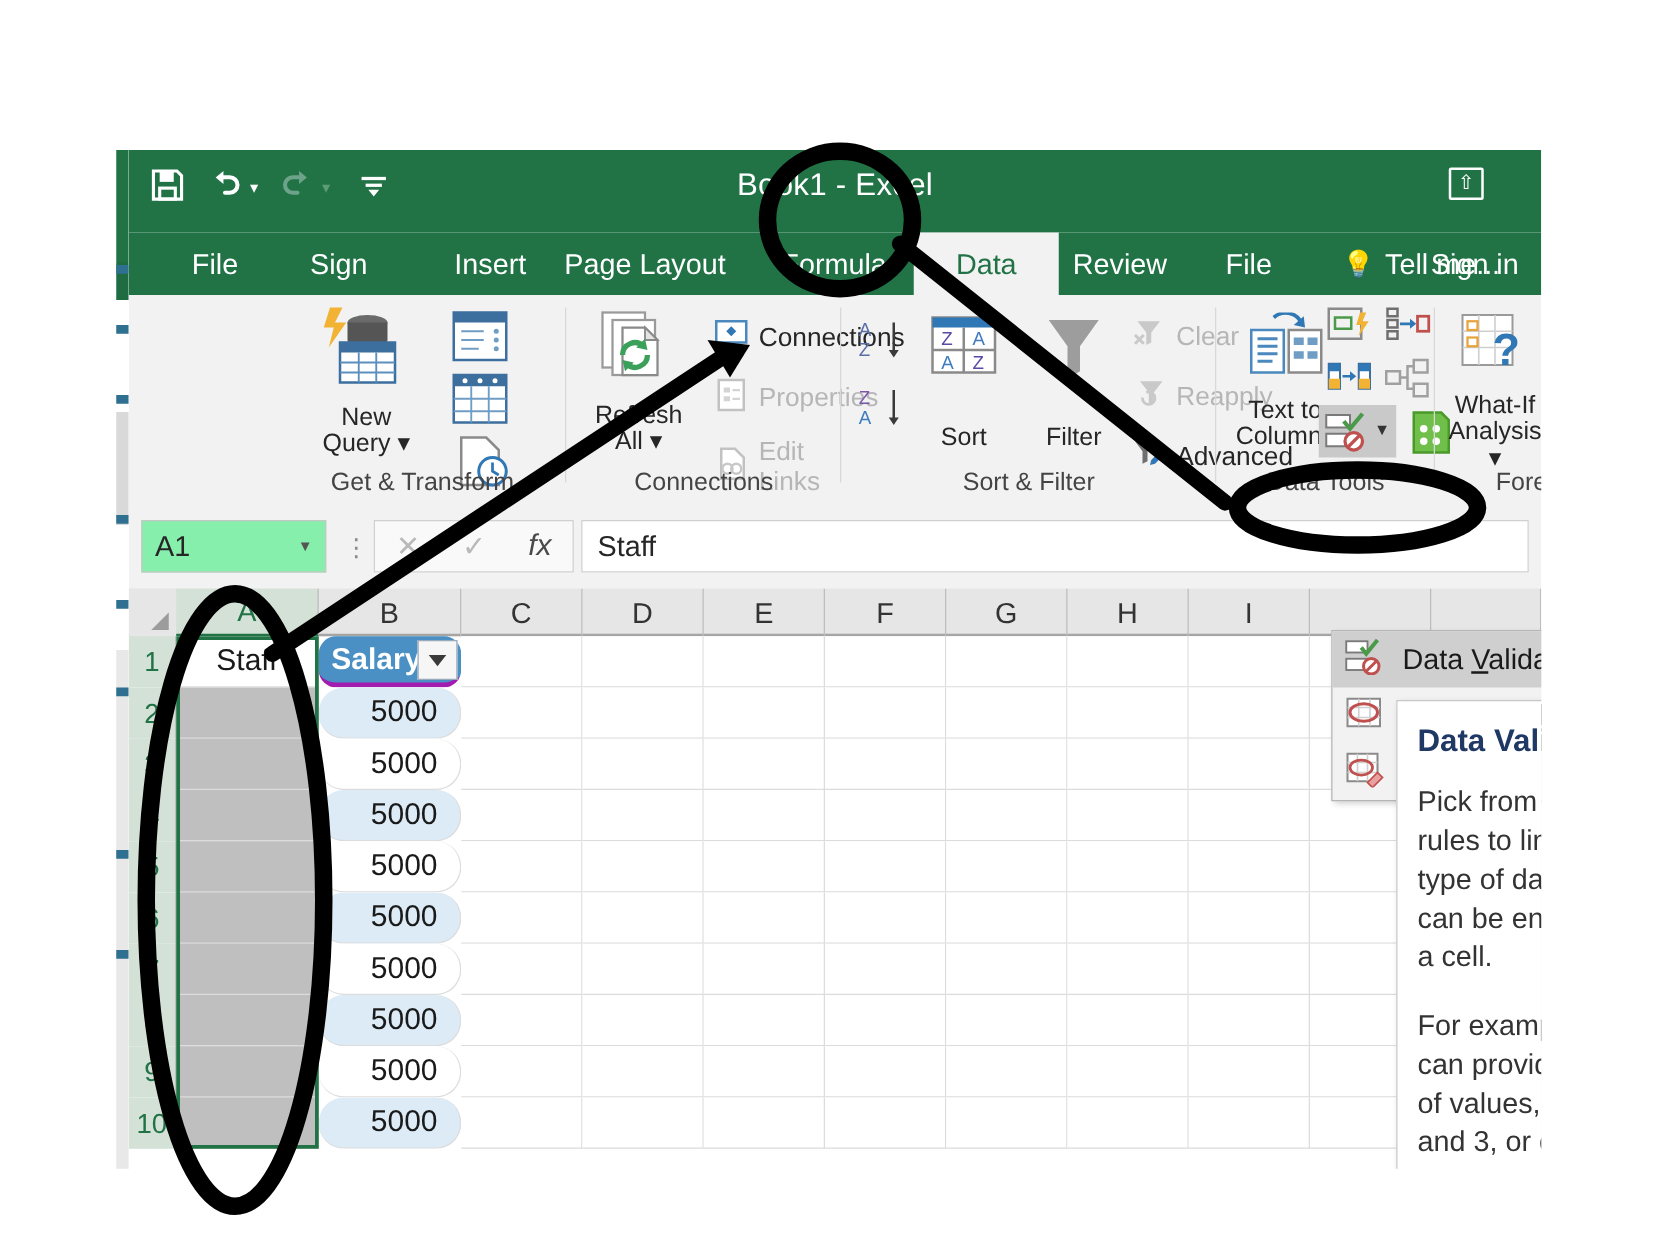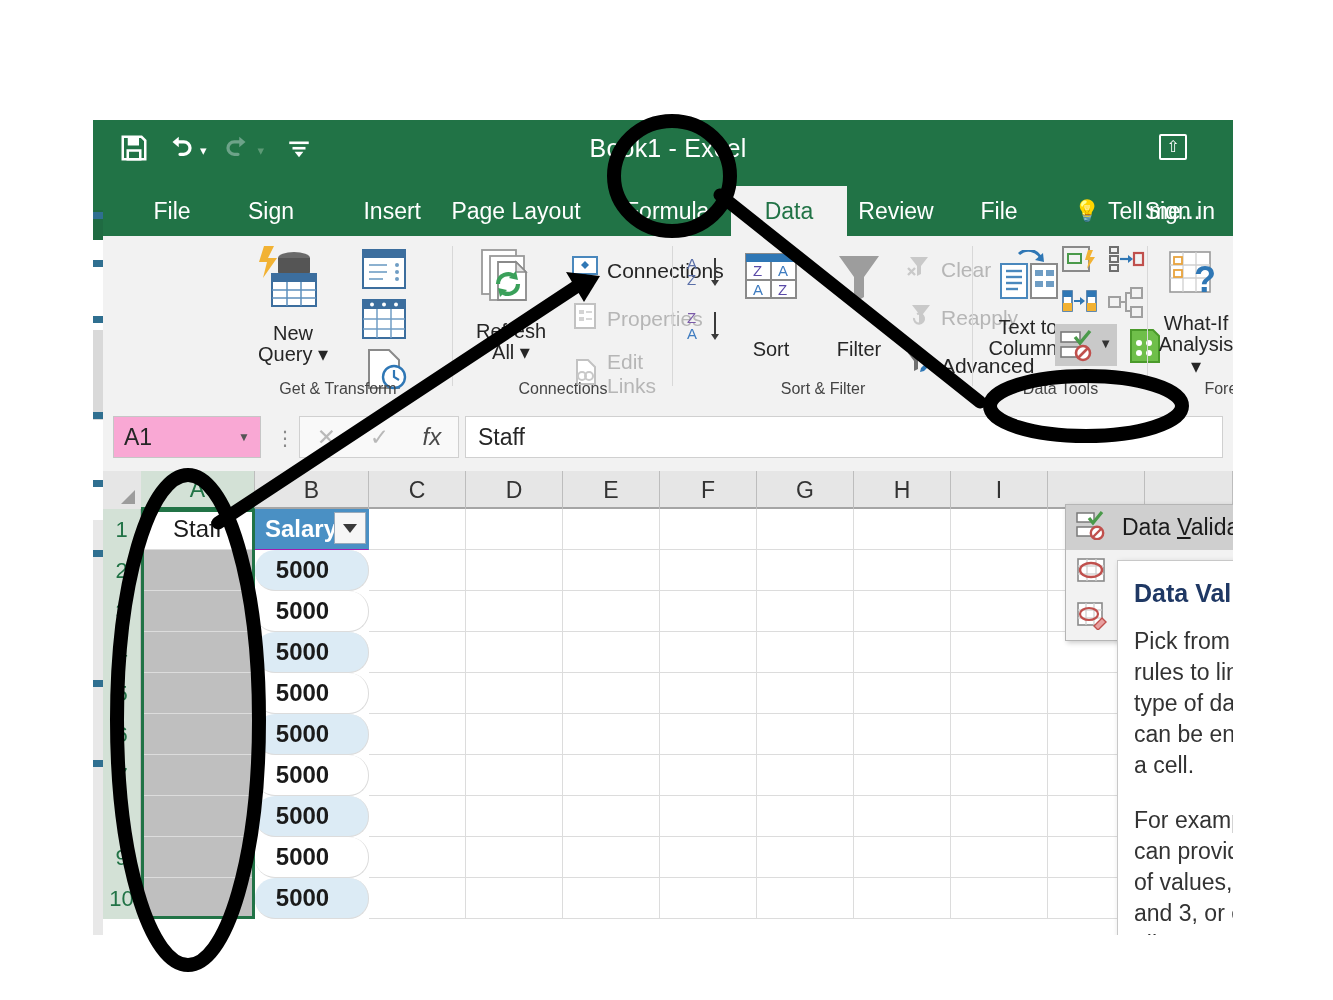--- a/index.html
+++ b/index.html
@@ -38,34 +38,34 @@
   .tab .bulb{color:#a5d6b8;margin-right:8px;font-size:21px;}
   .signin{position:absolute;right:18px;top:0;height:50px;display:flex;align-items:center;
           color:#ffffff;font-size:23px;}
 
   
   .ribbon{position:absolute;left:0;top:116px;width:1130px;height:168px;background:#f2f2f2;
           border-bottom:1px solid #d4d4d4;}
   .grp{position:absolute;top:0;height:168px;}
   .grp-sep{position:absolute;top:10px;width:1px;height:140px;background:#d8d8d8;}
   .grp-label{position:absolute;bottom:6px;width:100%;text-align:center;
-             font-size:16px;color:#444444;}
+             font-size:20px;color:#444444;}
   .big-btn{position:absolute;display:flex;flex-direction:column;align-items:center;
            text-align:center;font-size:20px;color:#262626;line-height:1.08;}
   .small-item{position:absolute;display:flex;align-items:center;gap:8px;
               font-size:21px;color:#262626;}
   .small-item.disabled{color:#b6b6b6;}
 
   
   .ic{display:inline-block;position:relative;}
 
   
   .fbar{position:absolute;left:0;top:284px;width:1130px;height:67px;background:#f2f2f2;
         border-bottom:1px solid #d4d4d4;}
-  .namebox{position:absolute;left:10px;top:12px;width:148px;height:42px;background:#f9a8d4;
+  .namebox{position:absolute;left:10px;top:12px;width:148px;height:42px;background:#86efac;
            border:1px solid #c6c6c6;display:flex;align-items:center;padding:0 10px;
            font-size:23px;color:#262626;box-sizing:border-box;}
   .namebox .nb-caret{margin-left:auto;font-size:12px;color:#555;}
   .fb-dots{position:absolute;left:172px;top:22px;font-size:20px;color:#8a8a8a;letter-spacing:0;}
   .fb-btns{position:absolute;left:196px;top:12px;width:160px;height:42px;background:#f9f9f9;
            border:1px solid #d0d0d0;display:flex;align-items:center;justify-content:space-around;
            box-sizing:border-box;color:#b9b9b9;font-size:23px;}
   .fb-btns .fx{color:#4a4a4a;font-style:italic;font-size:24px;}
   .fb-input{position:absolute;left:362px;top:12px;right:10px;height:42px;background:#ffffff;
             border:1px solid #d0d0d0;display:flex;align-items:center;padding:0 12px;
@@ -86,24 +86,24 @@
            border-right:1px solid #bdbdbd;box-sizing:border-box;
            display:flex;align-items:center;justify-content:center;
            font-size:22px;color:#333333;}
   .rowhead.sel{background:#d3e1d6;color:#217346;}
   .cell{position:absolute;box-sizing:border-box;border-right:1px solid #dcdcdc;
         border-bottom:1px solid #dcdcdc;background:#ffffff;
         display:flex;align-items:center;font-size:24px;color:#1a1a1a;}
   .cell.selcol{background:#bfbfbf;}
   .cell.a1{background:#ffffff;justify-content:center;}
   .cell.tblhdr{background:#4a90c4;color:#ffffff;font-weight:bold;
-               border-right:1px solid #4a90c4;border-bottom:1px solid #a21caf;
-               padding-left:10px;}
+               border-right:1px solid #4a90c4;border-bottom:4px solid #a21caf;
+               padding-left:10px;border-radius:14px;}
   .cell.band{background:#dcebf5;}
-  .cell.num{justify-content:center;padding-right:18px;font-weight:bold;border-radius:20px;}
+  .cell.num{justify-content:flex-end;padding-right:18px;font-weight:normal;border-radius:20px;}
   .filter-btn{position:absolute;right:2px;top:3px;width:30px;height:30px;background:#f6f6f6;
               border:1px solid #9ab;display:flex;align-items:center;justify-content:center;}
   .filter-btn .tri{width:0;height:0;border-left:7px solid transparent;
                    border-right:7px solid transparent;border-top:9px solid #3a3a3a;}
   .sel-outline{position:absolute;border:3px solid #217346;box-sizing:border-box;
                pointer-events:none;}
 
   
   .dd{position:absolute;left:962px;top:384px;width:271px;background:#f2f2f2;
       border:1px solid #b5b5b5;box-shadow:2px 2px 5px rgba(0,0,0,.2);}

